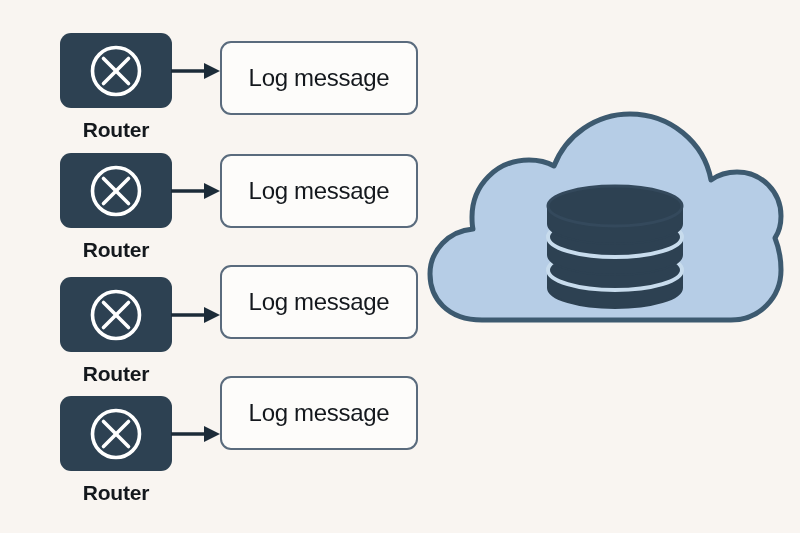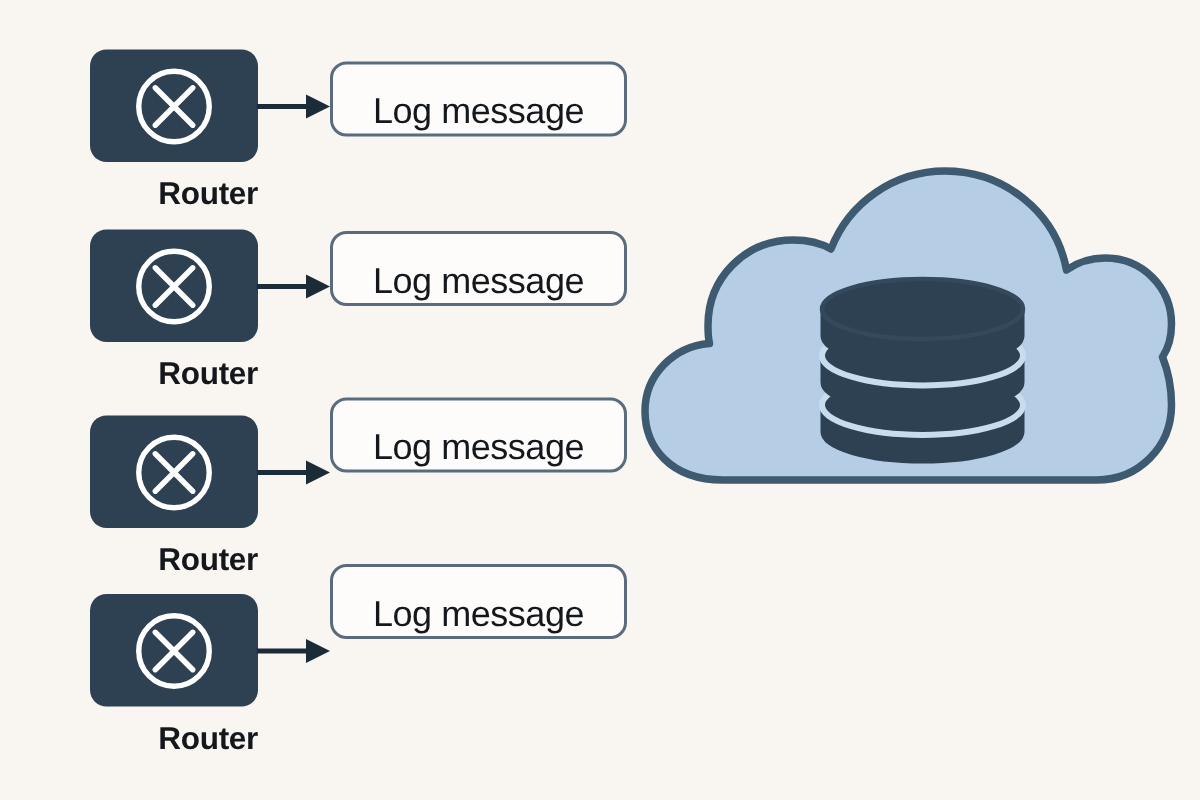--- a/index.html
+++ b/index.html
@@ -37,43 +37,43 @@
     position: absolute;
     left: 50%;
     top: 50%;
     transform: translate(-50%, -50%);
     display: block;
   }
   .router-label {
     position: absolute;
     left: 60px;
     width: 112px;
-    text-align: right;
+    text-align: center;
     font-size: 21px;
     font-weight: 600;
     color: #14181d;
     letter-spacing: -0.2px;
     white-space: nowrap;
   }
   .arrow {
     position: absolute;
     left: 171px;
     display: block;
   }
   .log-box {
     position: absolute;
     left: 220px;
     width: 198px;
-    height: 50px;
+    height: 74px;
     background: #fdfcfa;
     border: 2.5px solid #5a6b7d;
     border-radius: 11px;
     box-sizing: border-box;
     display: flex;
-    align-items: flex-end;
+    align-items: center;
     justify-content: center;
   }
   .log-box-text {
     font-size: 24px;
     color: #14181d;
     letter-spacing: -0.3px;
     white-space: nowrap;
   }
 
   

